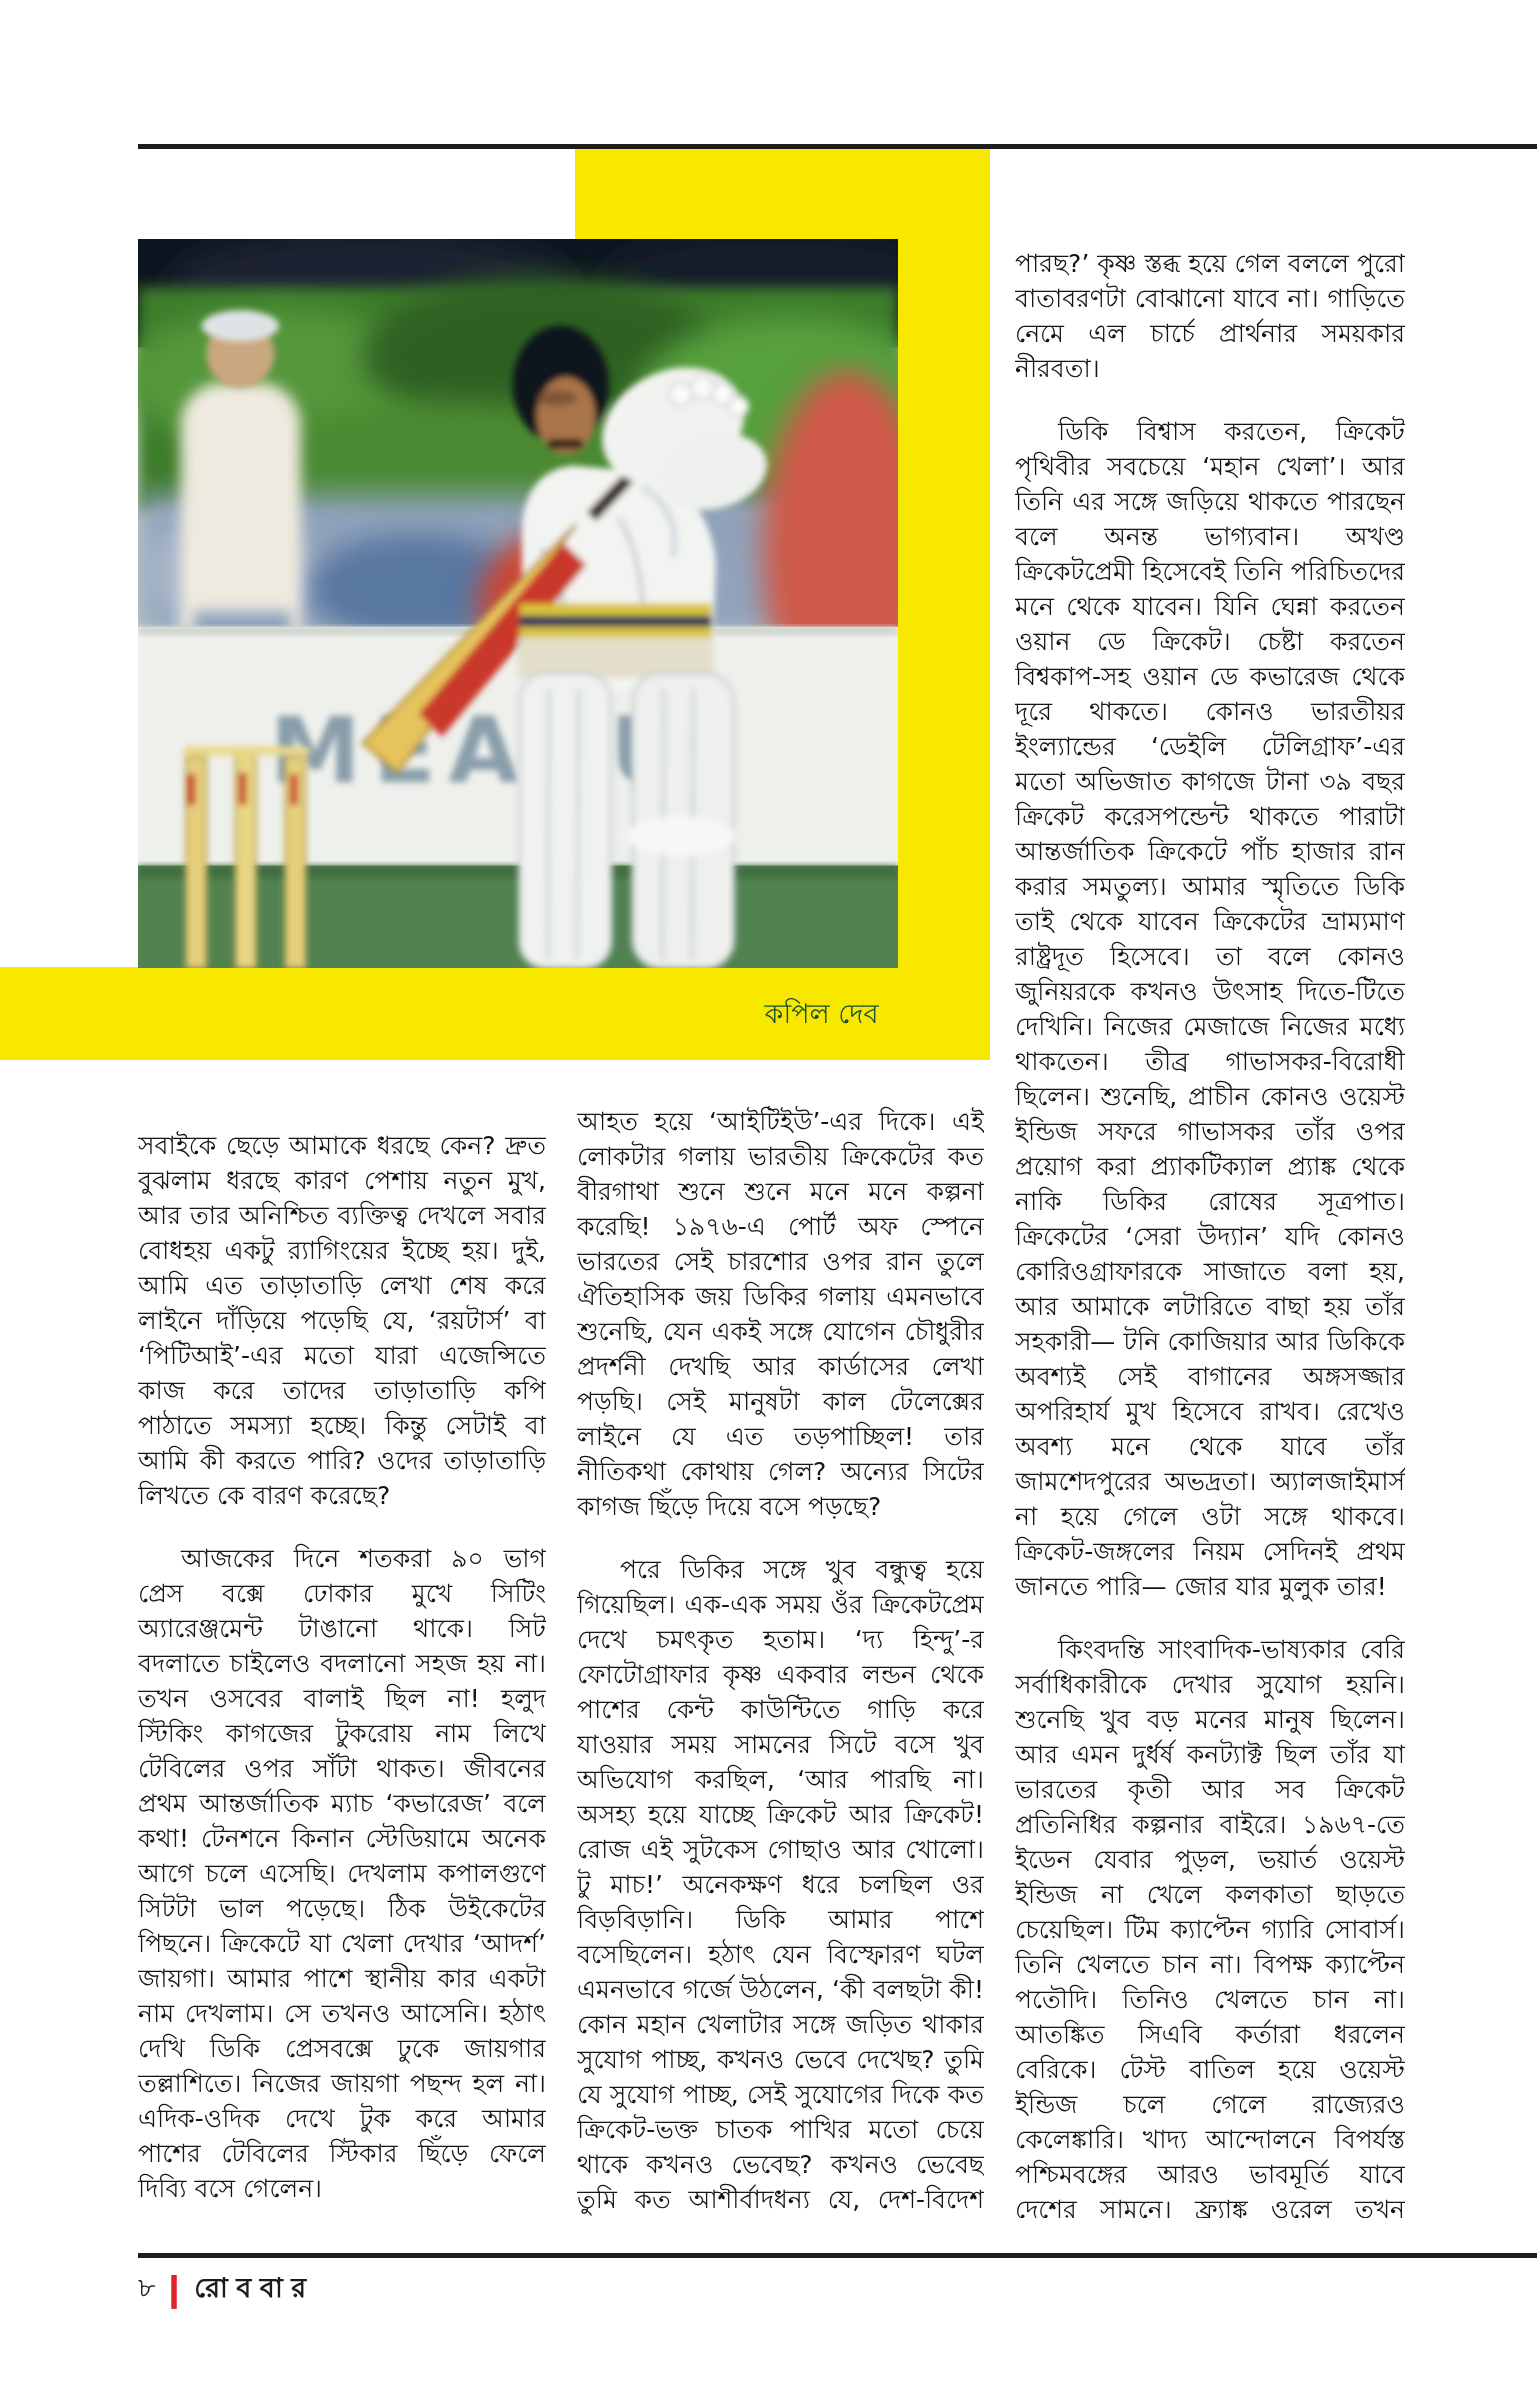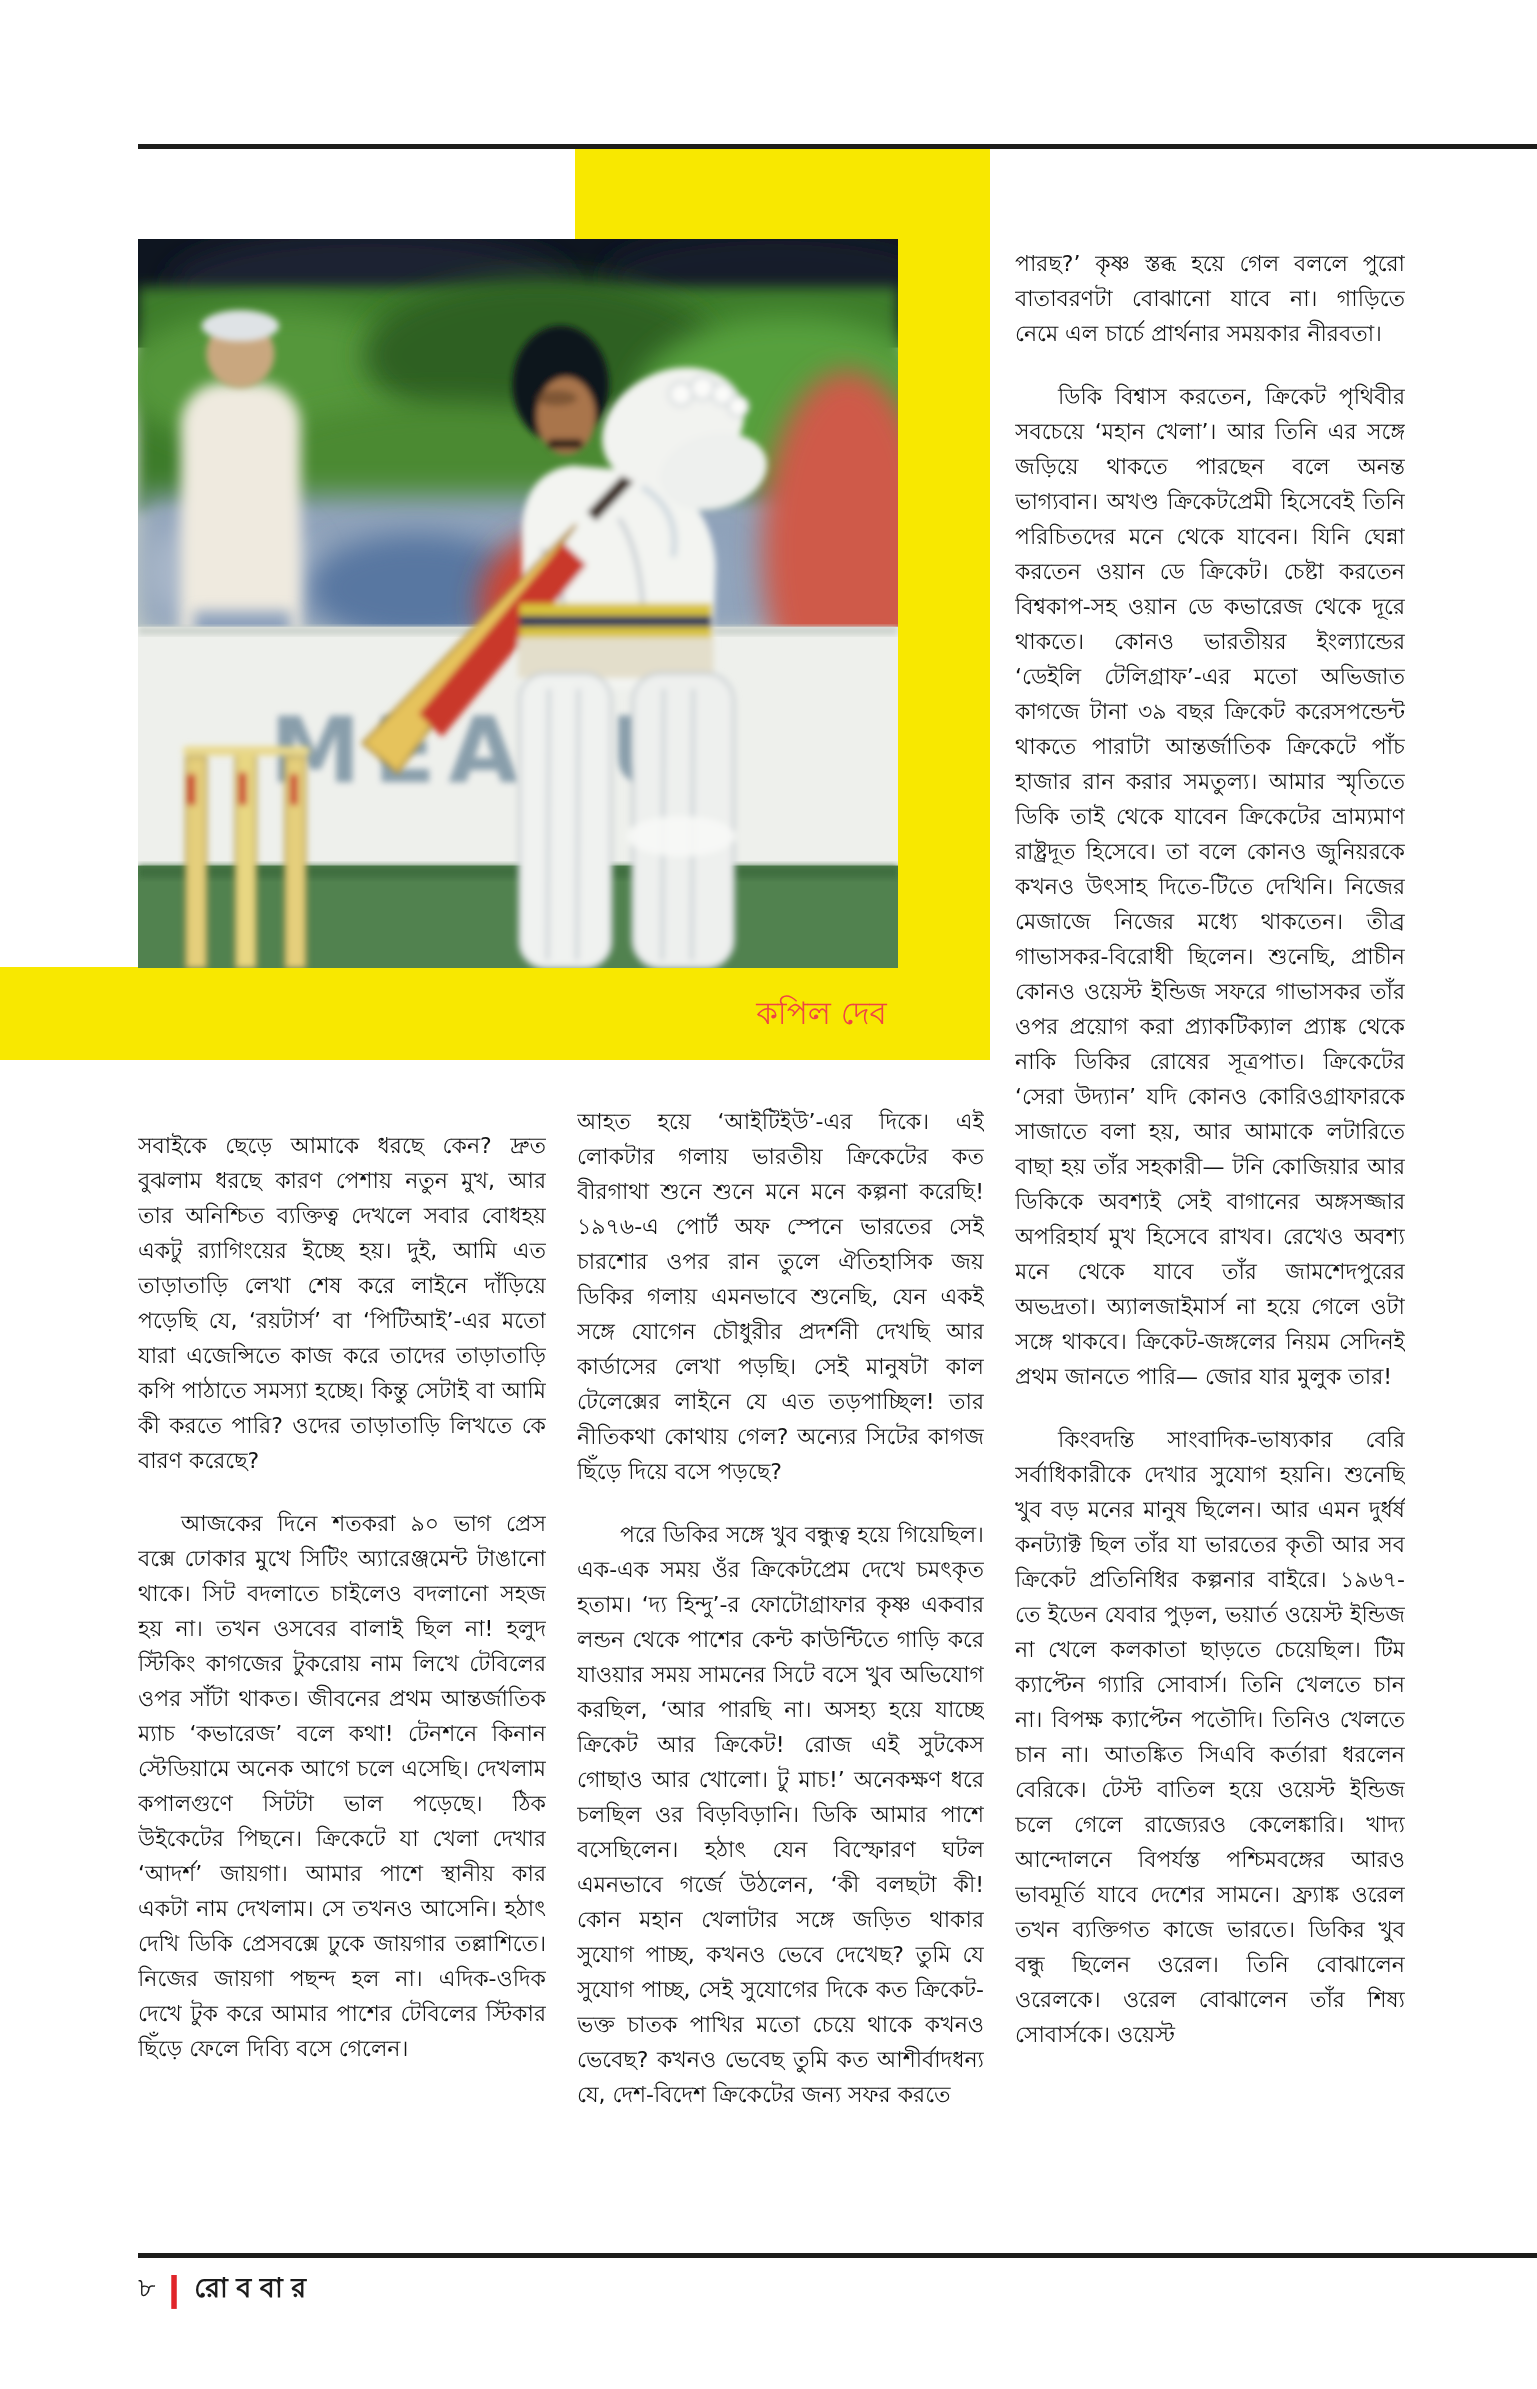--- a/index.html
+++ b/index.html
@@ -14,23 +14,23 @@
   .rule{position:absolute;left:138px;right:0;height:4.7px;background:#1d1d1b;}
   .rule-top{top:144px;}
   .rule-bottom{top:2253px;}
   .yellow{position:absolute;background:#f8e800;}
   .yellow-block{left:575px;top:149px;width:415px;height:911px;}
   .yellow-band{left:0;top:967px;width:990px;height:93px;}
   .photo{position:absolute;left:138px;top:239px;width:760px;height:729px;overflow:hidden;}
   .photo svg{display:block;width:100%;height:100%;}
   .caption{
     position:absolute;left:738px;top:998px;width:167px;
-    text-align:center;font-size:31px;line-height:31px;color:#ef4444;
+    text-align:center;font-size:27px;line-height:31px;color:#14532d;
   }
-  .col{position:absolute;font-size:22px;line-height:35px;text-align:justify;overflow:hidden;}
+  .col{position:absolute;font-size:25px;line-height:35px;text-align:justify;overflow:hidden;}
   .col p{margin:0;padding:0;}
   .col p + p{text-indent:43px;margin-top:28px;}
   .col-left{left:138px;top:1128px;width:408px;height:1118px;}
   .col-mid{left:577px;top:1104px;width:407px;height:1114px;}
   .col-right{left:1015px;top:246px;width:390px;height:1972px;}
   .footer{
     position:absolute;left:138px;top:2269px;height:40px;
     display:flex;align-items:center;font-size:27px;color:#1c1c1c;
   }
   .footer .pageno{letter-spacing:1.6px;}

